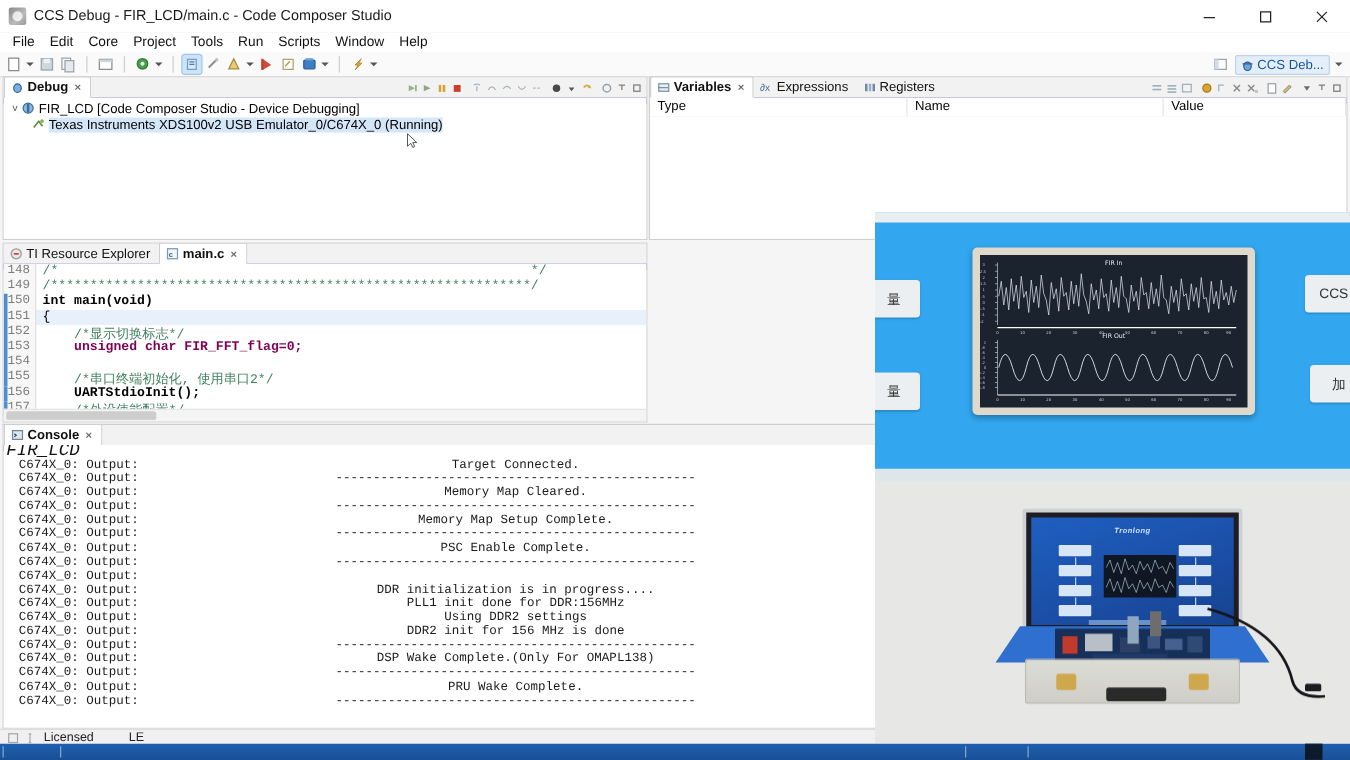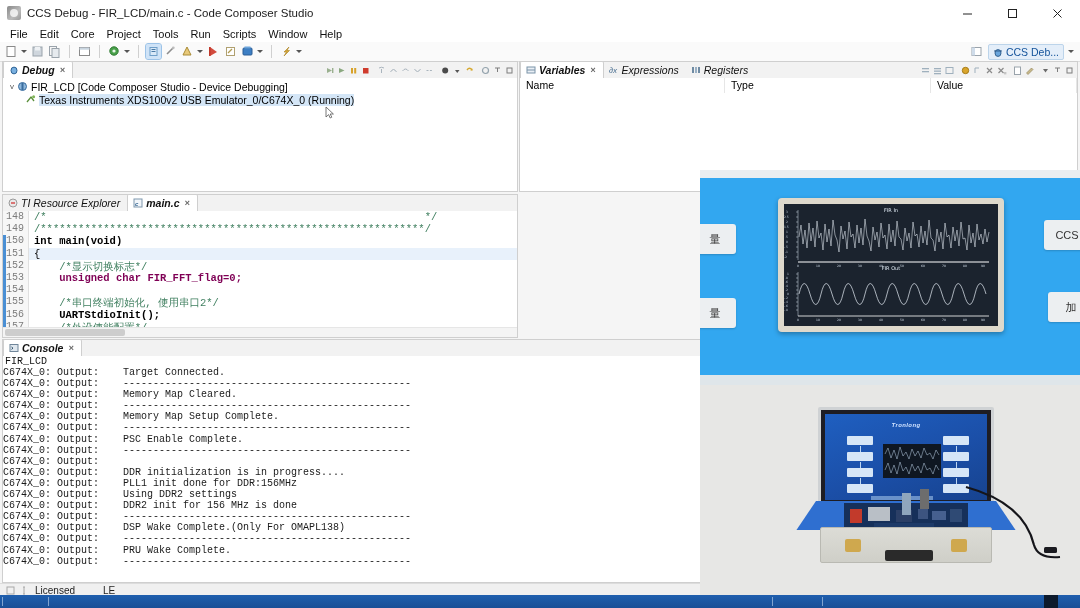--- a/index.html
+++ b/index.html
@@ -40,21 +40,21 @@
   .tbarr{width:7px;height:15px;position:relative;margin-right:2px;}
   .tbarr:after{content:"";position:absolute;left:1px;top:6px;border-left:3px solid transparent;
                border-right:3px solid transparent;border-top:3px solid #555;}
   .tbright{position:absolute;right:4px;top:0;height:19px;display:flex;align-items:center;gap:3px;}
   .persp{display:flex;align-items:center;gap:3px;padding:1px 4px;border-radius:2px;
          background:#e4eef9;border:1px solid #bcd4ea;font-size:10.5px;color:#14539a;}
 
   
   .panel{position:absolute;background:#fff;border:1px solid #cfcfcf;box-sizing:border-box;}
   .vtabs{height:16px;background:#f2f2f2;border-bottom:5px solid #4c1d95;display:flex;
-         align-items:flex-end;position:relative;font-style:italic;}
+         align-items:flex-end;position:relative;}
   .vtab{height:16px;display:flex;align-items:center;gap:3px;padding:0 7px 0 5px;font-size:10.5px;
         color:#111;background:transparent;white-space:nowrap;}
   .vtab.active{background:#fff;border:1px solid #cfcfcf;border-bottom:1px solid #fff;
                border-radius:2px 2px 0 0;position:relative;top:1px;font-weight:bold;}
   .vtab .x{font-size:9px;color:#666;margin-left:2px;}
   .vtoolicons{position:absolute;right:2px;top:1px;height:14px;display:flex;align-items:center;gap:1px;}
   .vti{width:11px;height:11px;border-radius:2px;position:relative;}
 
   
   .dbgbody{position:absolute;left:0;top:16px;right:0;bottom:0;background:#fff;overflow:hidden;}
@@ -75,24 +75,24 @@
   .coderow.cur{background:#e8f1fb;}
   .gutter{width:26px;text-align:right;padding-right:4px;color:#7c7c7c;background:#f7f7f7;
           border-right:1px solid #e0e0e0;box-sizing:border-box;flex:none;font-size:10px;}
   .gutter.mark{border-left:3px solid #4a8fd4;}
   .codetext{padding-left:5px;color:#000;}
   .cm{color:#3f7f5f;}
 
   
   .conbody{position:absolute;left:0;top:16px;right:0;bottom:0;background:#fff;overflow:hidden;
            font-family:"Liberation Mono","DejaVu Sans Mono",monospace;font-size:10px;}
-  .conline{display:flex;height:11.1px;white-space:pre;line-height:11.1px;color:#1a1a1a;}
+  .conline{display:flex;height:11.1px;white-space:pre;line-height:11.1px;color:#1a1a1a;text-align:center;}
   .conpfx{width:120px;flex:none;}
   .conmsg{flex:1;}
-  .conhdr{height:11px;line-height:11px;padding-left:2px;font-size:10px;color:#111;}
+  .conhdr{height:11px;line-height:11px;padding-left:2px;font-size:14px;color:#111;font-style:italic;}
 
   
   .statusbar{position:absolute;left:0;top:583px;width:700px;height:13px;background:#f0f0f0;
              border-top:1px solid #dcdcdc;display:flex;align-items:center;font-size:10px;color:#222;}
   .sb-ico{width:11px;height:11px;margin-left:5px;position:relative;opacity:.7;}
   .sb-item{margin-left:4px;white-space:nowrap;}
 
   
   .video{position:absolute;left:700px;top:170px;width:380px;height:425px;overflow:hidden;background:#fff;}
   .vid-top{position:absolute;left:0;top:0;width:380px;height:215px;background:#32a7f0;overflow:hidden;}
@@ -421,22 +421,22 @@
             </svg></div>
         <div class="vti"><svg width="11" height="11">
               <path d="M3 3 L8 3 M5.5 3 L5.5 7" stroke="#7d7d7d"></path>
             </svg></div>
         <div class="vti"><svg width="11" height="11">
               <rect x="3" y="3" width="5" height="5" fill="none" stroke="#7d7d7d"></rect>
             </svg></div>
       </div>
     </div>
     <div class="colhdr" style="position:absolute;left:0;top:16px;right:0;">
+      <div style="width:206px">Type</div>
       <div style="width:205px">Name</div>
-      <div style="width:206px">Type</div>
       <div style="flex:1">Value</div>
     </div>
     <div style="position:absolute;left:0;top:31px;right:0;bottom:0;background:#fff"></div>
   </div>
 
   <div class="panel" style="left:2px;top:194px;width:516px;height:144px;">
     <div class="vtabs">
       <div class="vtab">
         <svg width="10" height="10">
             <circle cx="5" cy="5" r="4" fill="#e8e8e8" stroke="#9a9a9a"></circle>

